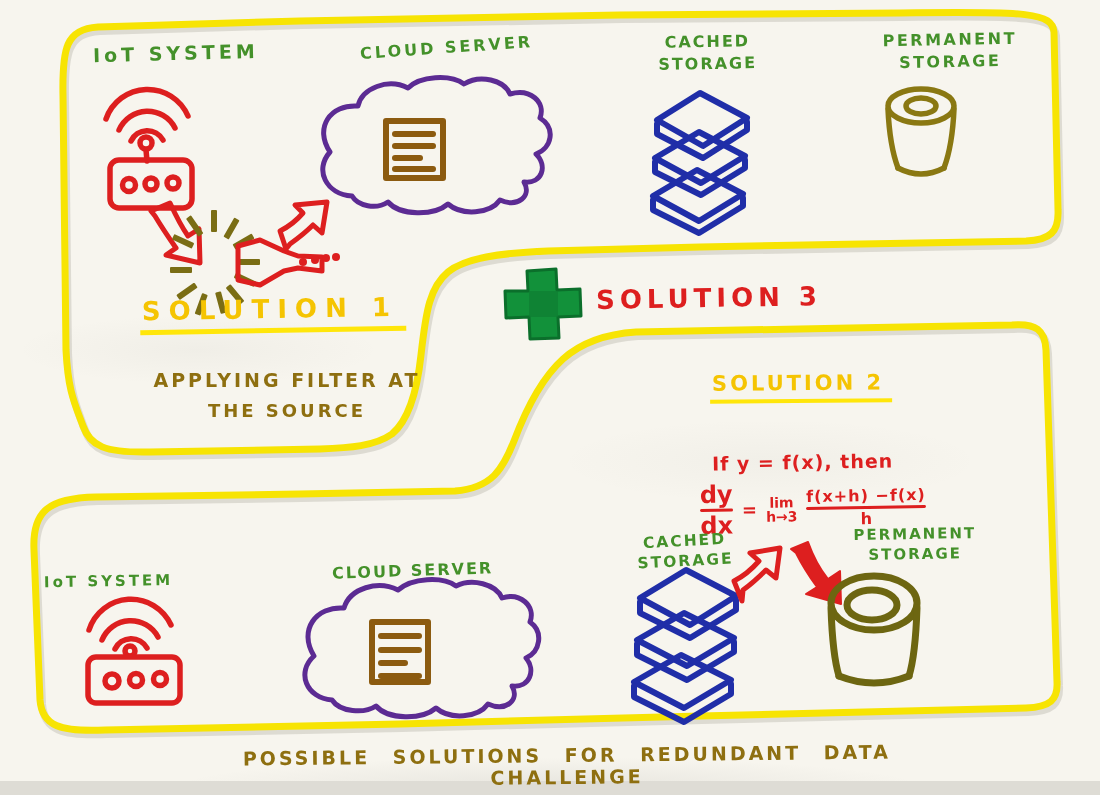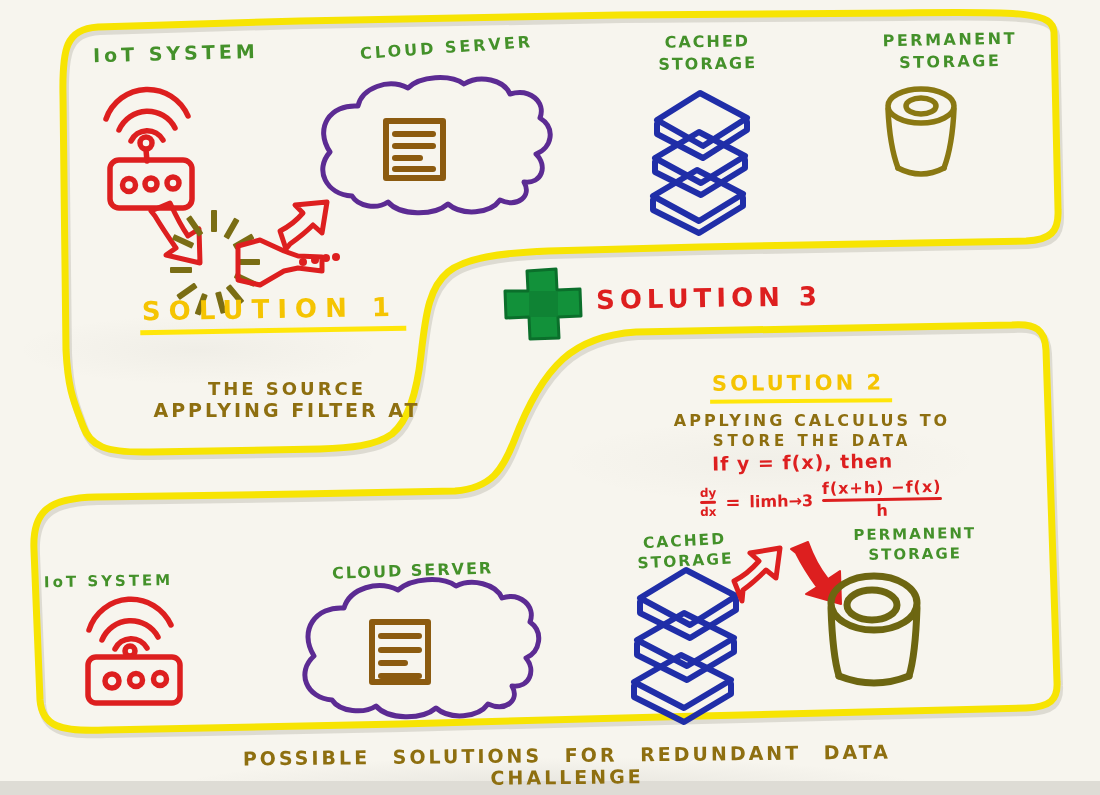--- a/index.html
+++ b/index.html
@@ -28,21 +28,21 @@
   .sticks rect{fill:#7a6d14;}
   .lbl{position:absolute;font-weight:bold;white-space:nowrap;}
   .ctr{text-align:center;white-space:normal;}
   .green{color:var(--c-green);} .olive{color:var(--c-olive);}
   .redtx{color:var(--c-red);} .gold{color:var(--c-gold);}
   .underl{border-bottom:5px solid var(--c-yellow2);padding:0 8px 4px 2px;display:inline-block;}
   .formula{position:absolute;left:700px;top:481px;display:flex;align-items:center;gap:9px;
            color:var(--c-red);font-weight:bold;transform:rotate(-1deg);}
   .frac{display:inline-flex;flex-direction:column;align-items:center;line-height:1;}
   .frac .bar{height:3px;background:var(--c-red);align-self:stretch;margin:2px 0;border-radius:2px;}
-  .limstack{display:inline-flex;flex-direction:row;align-items:center;line-height:1;font-size:16px;text-align:center;}
+  .limstack{display:inline-flex;flex-direction:column;align-items:center;line-height:1;font-size:14px;text-align:center;}
 </style>
 </head>
 <body>
 
 <div class="stage">
 
 <svg class="art" width="1100" height="795" viewBox="0 0 1100 795">
 
   <g class="shadow" transform="translate(2,4)">
     <path d="M 98 27 L 300 21 L 620 15 L 900 13 C 1030 11 1052 13 1054 32 L 1058 210 C 1059 232 1050 240 1026 241 L 700 247 L 548 251 C 500 253 465 258 448 272 C 430 287 426 310 421 355 C 417 392 409 420 392 434 C 375 446 350 448 320 449 L 150 452 C 105 453 90 446 83 426 C 74 402 68 390 66 350 L 63 96 C 62 48 66 29 98 27 Z"></path>
@@ -180,39 +180,35 @@
 <div class="lbl green ctr" style="left:872px;top:29px;width:156px;font-size:16px;letter-spacing:2.5px;line-height:1.35;transform:rotate(-1deg);">
   <div>PERMANENT</div>
   <div>STORAGE</div>
 </div>
 
 <div class="lbl gold" style="left:140px;top:294px;font-size:26px;letter-spacing:8px;transform:rotate(-1deg);">
   <span class="underl">SOLUTION 1</span>
 </div>
 
 <div class="lbl olive ctr" style="left:107px;top:370px;width:360px;font-size:19px;letter-spacing:3px;line-height:1.15;">
+  <div>APPLYING FILTER AT</div>
   <div style="margin-top:9px;font-size:18px;">THE SOURCE</div>
-  <div>APPLYING FILTER AT</div>
 </div>
 
 <div class="lbl redtx" style="left:596px;top:283px;font-size:26px;letter-spacing:5px;transform:rotate(-1deg);">SOLUTION 3</div>
 
 <div class="lbl gold" style="left:710px;top:371px;font-size:21px;letter-spacing:3px;transform:rotate(-0.5deg);">
   <span class="underl" style="border-bottom-width:4px;">SOLUTION 2</span>
 </div>
 
-<div class="lbl olive ctr" style="left:662px;top:412px;width:300px;font-size:16px;letter-spacing:3px;line-height:1.1;">
-  <div>APPLYING CALCULUS TO</div>
-  <div style="margin-top:3px;font-size:15px;letter-spacing:4px;">STORE THE DATA</div>
-</div>
 
 <div class="lbl redtx" style="left:712px;top:451px;font-size:19px;letter-spacing:1px;transform:rotate(-1deg);">If y = f(x), then</div>
 
 <div class="formula">
-  <span class="frac" style="font-size:12px;text-align:right;">
+  <span class="frac" style="font-size:24px;text-align:right;">
     <span>dy</span>
     <span class="bar"></span>
     <span>dx</span>
   </span>
   <span style="font-size:18px;">=</span>
   <span class="limstack">
     <span>lim</span>
     <span>h→3</span>
   </span>
   <span class="frac" style="font-size:16px;">

